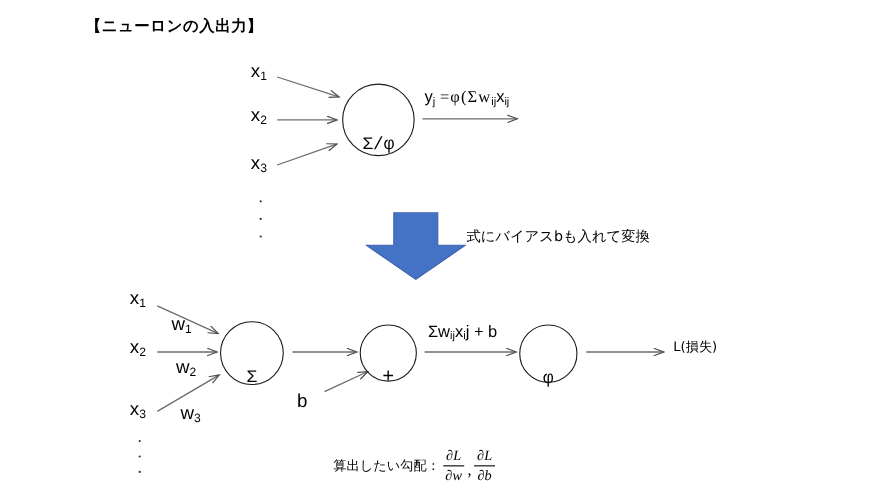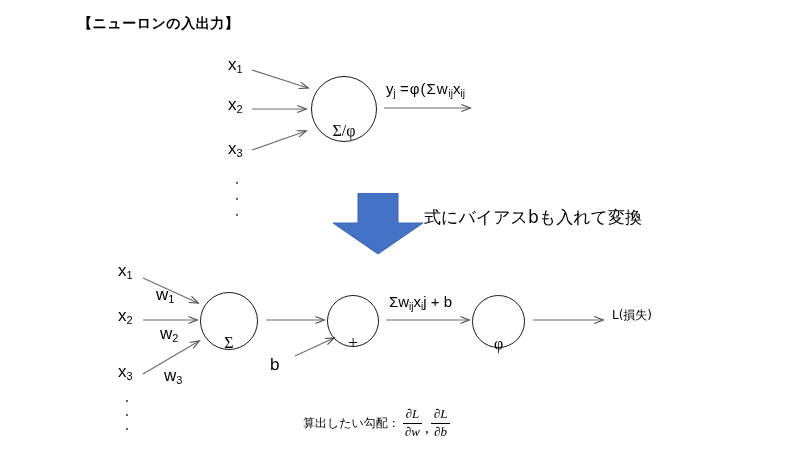--- a/index.html
+++ b/index.html
@@ -41,33 +41,33 @@
   .var {
     font-size: 17px;
     font-family: "Liberation Sans", sans-serif;
   }
   .var sub {
     font-size: 11px;
     vertical-align: -0.25em;
   }
   .node-label {
     font-size: 16px;
-    font-family: Liberation Serif, serif;
+    font-family: Liberation Mono, monospace;
     margin-top: 44px;
   }
   .formula {
     font-size: 15px;
     font-family: "Liberation Sans", sans-serif;
   }
   .formula sub {
     font-size: 10px;
     vertical-align: -0.25em;
   }
   .jp {
-    font-size: 17px;
+    font-size: 13px;
     font-family: "DejaVu Sans", sans-serif;
   }
   .jp-big {
     font-size: 12px;
     font-family: "DejaVu Sans", sans-serif;
   }
 
   
   .circle {
     border: 1.6px solid #1a1a1a;
@@ -196,21 +196,21 @@
       <span></span>
       <span></span>
   </div>
 
   <div class="abs circle" style="left:311px; top:76px; width:66px; height:66px;">
     <span class="node-label">Σ/φ</span>
   </div>
 
   <div class="abs txt formula" style="left:386px; top:81px;">
     <span>y</span><sub>j</sub>
-    <span style="letter-spacing:1px;">=φ(Σw</span><sub>ij</sub><span>x</span><sub>ij</sub>
+    <span style="letter-spacing:1px;font-family:Liberation Serif, serif;">=φ(Σw</span><sub>ij</sub><span>x</span><sub>ij</sub>
   </div>
 
   <svg class="abs" style="left:332px; top:193px;" width="92" height="62" viewBox="0 0 92 62">
     <polygon points="26,0 66,0 66,30 91,30 46,61 1,30 26,30" fill="#4472C4" stroke="#3c64ad" stroke-width="1"></polygon>
   </svg>
 
   <div class="abs txt jp" style="left:424px; top:209px;">式にバイアスbも入れて変換</div>
 
   <div class="abs txt var" style="left:118px; top:262px;">
     <span>x</span><sub>1</sub>

